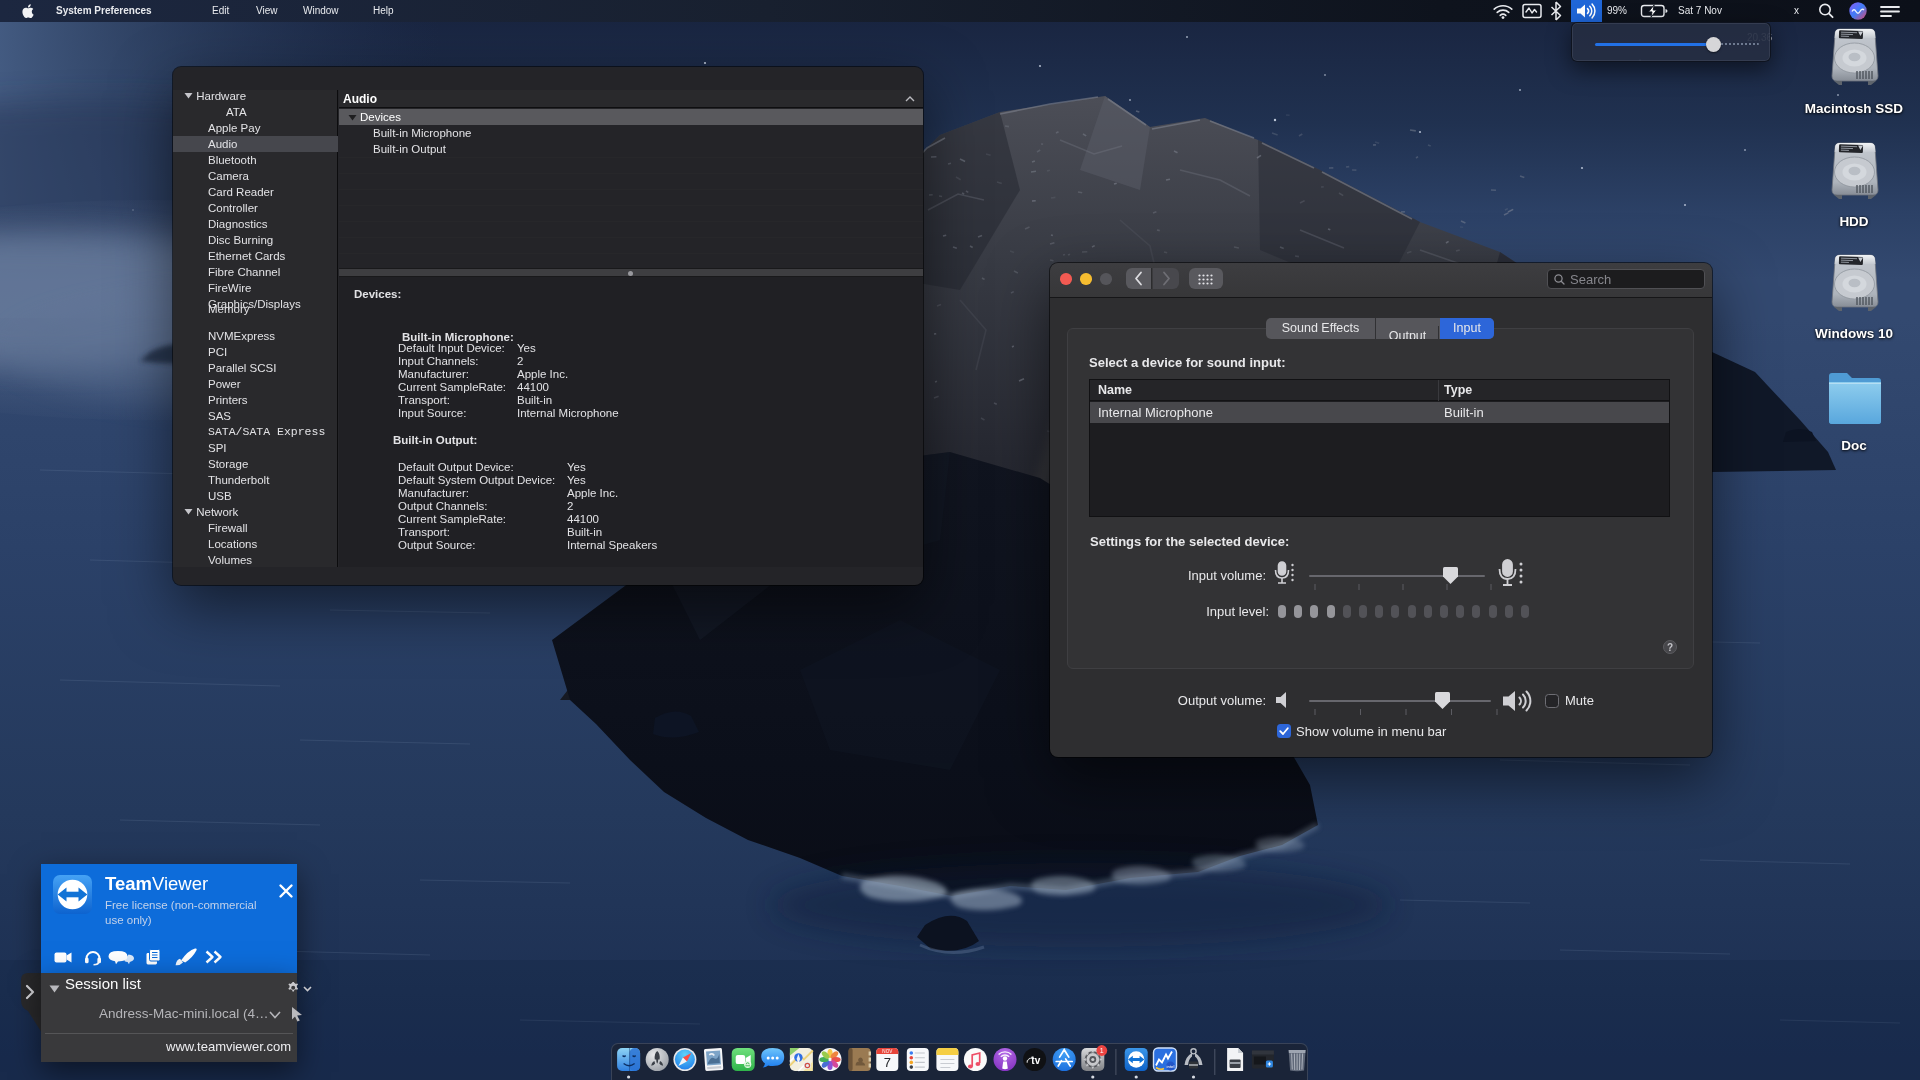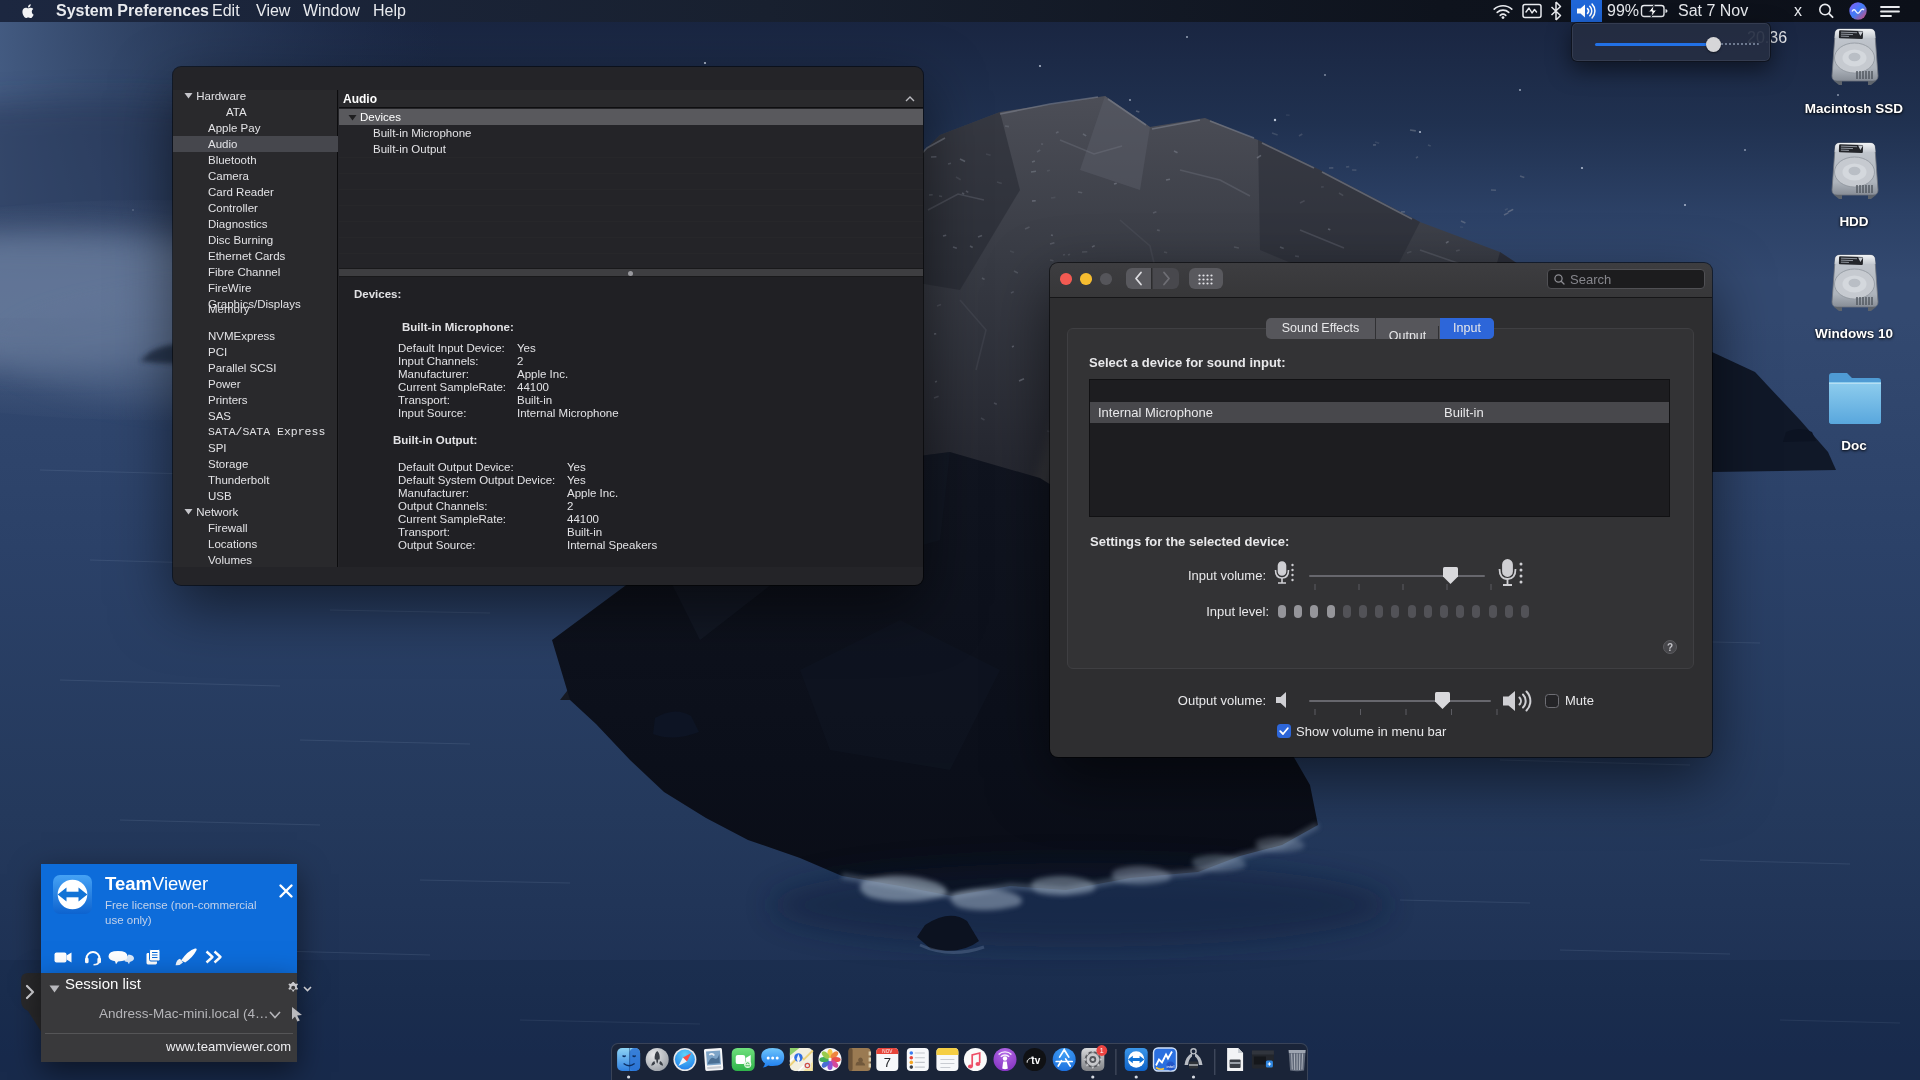--- a/index.html
+++ b/index.html
@@ -1,20 +1,20 @@
 <!DOCTYPE html>
 <html><head>
 <meta charset="utf-8">
 <style>
 * { margin:0; padding:0; box-sizing:border-box; }
 html,body { width:1920px; height:1080px; overflow:hidden; background:#16233e; font-family:"Liberation Sans",sans-serif; }
 .abs { position:absolute; }
 #stage { position:relative; width:1920px; height:1080px; overflow:hidden; }
 
-#menubar { position:absolute; left:0; top:0; width:1920px; height:22px; background:linear-gradient(90deg,#1c2740 0%,#18202f 40%,#0e131d 75%,#0c1019 100%); z-index:50; color:#e8eaee; font-size:16px; }
+#menubar { position:absolute; left:0; top:0; width:1920px; height:22px; background:linear-gradient(90deg,#1c2740 0%,#18202f 40%,#0e131d 75%,#0c1019 100%); z-index:50; color:#e8eaee; font-size:10px; }
 #menubar .mi { position:absolute; top:0; height:22px; line-height:22px; }
 
 #volpop { position:absolute; left:1571px; top:22px; width:200px; height:40px; background:rgba(37,45,66,0.93); border:1px solid rgba(10,14,22,0.8); box-shadow:0 8px 22px rgba(0,0,0,0.5), inset 0 0 0 1px rgba(255,255,255,0.08); border-radius:6px; z-index:60; }
 
 #dock { position:absolute; left:611px; top:1043px; width:697px; height:37px; background:rgba(27,35,53,0.82); border:1px solid rgba(140,150,170,0.28); border-bottom:none; border-radius:7px 7px 0 0; z-index:55; }
 
 .dlabel { position:absolute; width:120px; text-align:center; color:#fff; font-weight:bold; font-size:13.5px; text-shadow:0 1px 3px rgba(0,0,0,0.85), 0 0 2px rgba(0,0,0,0.6); z-index:5; }
 
 .win { position:absolute; border-radius:8px; box-shadow:0 22px 60px rgba(0,0,0,0.55), 0 0 0 1px rgba(0,0,0,0.55); }
 </style>
@@ -393,21 +393,21 @@
     <div class="abs" style="left:200px;top:58px;line-height:16px;">Built-in Microphone</div>
     <div class="abs" style="left:200px;top:74px;line-height:16px;">Built-in Output</div>
     <div class="abs" style="left:166px;top:90px;width:584px;height:111px;background:repeating-linear-gradient(#27272a 0 1px, #242428 1px 16px);"></div>
 
     <div class="abs" style="left:166px;top:201px;width:584px;height:9px;background:#3e3e41;border-top:1px solid #19191b;border-bottom:1px solid #19191b;">
       <div class="abs" style="left:289px;top:2px;width:5px;height:5px;border-radius:50%;background:#98989d;"></div>
     </div>
 
     <div class="abs" style="left:166px;top:210px;width:584px;height:290px;background:#202024;"></div>
     <div class="abs" style="left:181px;top:221px;font-weight:bold;line-height:13px;">Devices:</div>
-    <div class="abs" style="left:220px;top:254px;font-weight:bold;line-height:13px;padding-left:9px;">Built-in Microphone:</div>
+    <div class="abs" style="left:220px;top:264px;font-weight:bold;line-height:13px;padding-left:9px;">Built-in Microphone:</div>
     <div class="abs" style="left:225px;top:275px;line-height:13.05px;">
       Default Input Device:<br>Input Channels:<br>Manufacturer:<br>Current SampleRate:<br>Transport:<br>Input Source:
     </div>
     <div class="abs" style="left:344px;top:275px;line-height:13.05px;">
       Yes<br>2<br>Apple Inc.<br>44100<br>Built-in<br>Internal Microphone
     </div>
     <div class="abs" style="left:220px;top:367px;font-weight:bold;line-height:13px;">Built-in Output:</div>
     <div class="abs" style="left:225px;top:394px;line-height:13.05px;">
       Default Output Device:<br>Default System Output Device:<br>Manufacturer:<br>Output Channels:<br>Current SampleRate:<br>Transport:<br>Output Source:
     </div>
@@ -463,20 +463,25 @@
     <div class="abs" style="left:216px;top:55px;width:228px;height:21px;border-radius:5px;overflow:hidden;background:#56565b;font-size:12.5px;text-align:center;z-index:3;">
       <div class="abs" style="left:0;top:0;width:110px;height:21px;line-height:21px;border-right:1px solid #313134;">Sound Effects</div>
       <div class="abs" style="left:111px;top:8px;width:62px;height:21px;line-height:21px;border-right:1px solid #313134;">Output</div>
       <div class="abs" style="left:174px;top:0;width:54px;height:21px;line-height:21px;background:#2d66d9;">Input</div>
     </div>
 
     <div class="abs" style="left:17px;top:65px;width:627px;height:341px;background:#333335;border:1px solid #3f3f42;border-radius:6px;"></div>
     <div class="abs" style="left:39px;top:92px;font-weight:bold;">Select a device for sound input:</div>
 
     <div class="abs" style="left:39px;top:116px;width:581px;height:138px;border:1px solid #111113;background:#1d1d20;">
+      <div class="abs" style="left:0;top:0;width:579px;height:21px;background:#252528;border-bottom:1px solid #131315;">
+        <div class="abs" style="left:8px;top:0;line-height:21px;font-size:12.5px;font-weight:bold;">Name</div>
+        <div class="abs" style="left:348px;top:0;width:1px;height:21px;background:#3a3a3e;"></div>
+        <div class="abs" style="left:354px;top:0;line-height:21px;font-size:12.5px;font-weight:bold;">Type</div>
+      </div>
       <div class="abs" style="left:0;top:22px;width:579px;height:21px;background:#48484c;">
         <div class="abs" style="left:8px;top:0;line-height:21px;">Internal Microphone</div>
         <div class="abs" style="left:354px;top:0;line-height:21px;">Built-in</div>
       </div>
     </div>
     <div class="abs" style="left:40px;top:271px;font-weight:bold;">Settings for the selected device:</div>
 
     <div class="abs" style="left:66px;top:305px;width:150px;text-align:right;">Input volume:</div>
     <svg class="abs" style="left:224px;top:297px;" width="22" height="32" viewBox="0 0 22 32">
       <g fill="none" stroke="#cfcfd3" stroke-width="1.6">

